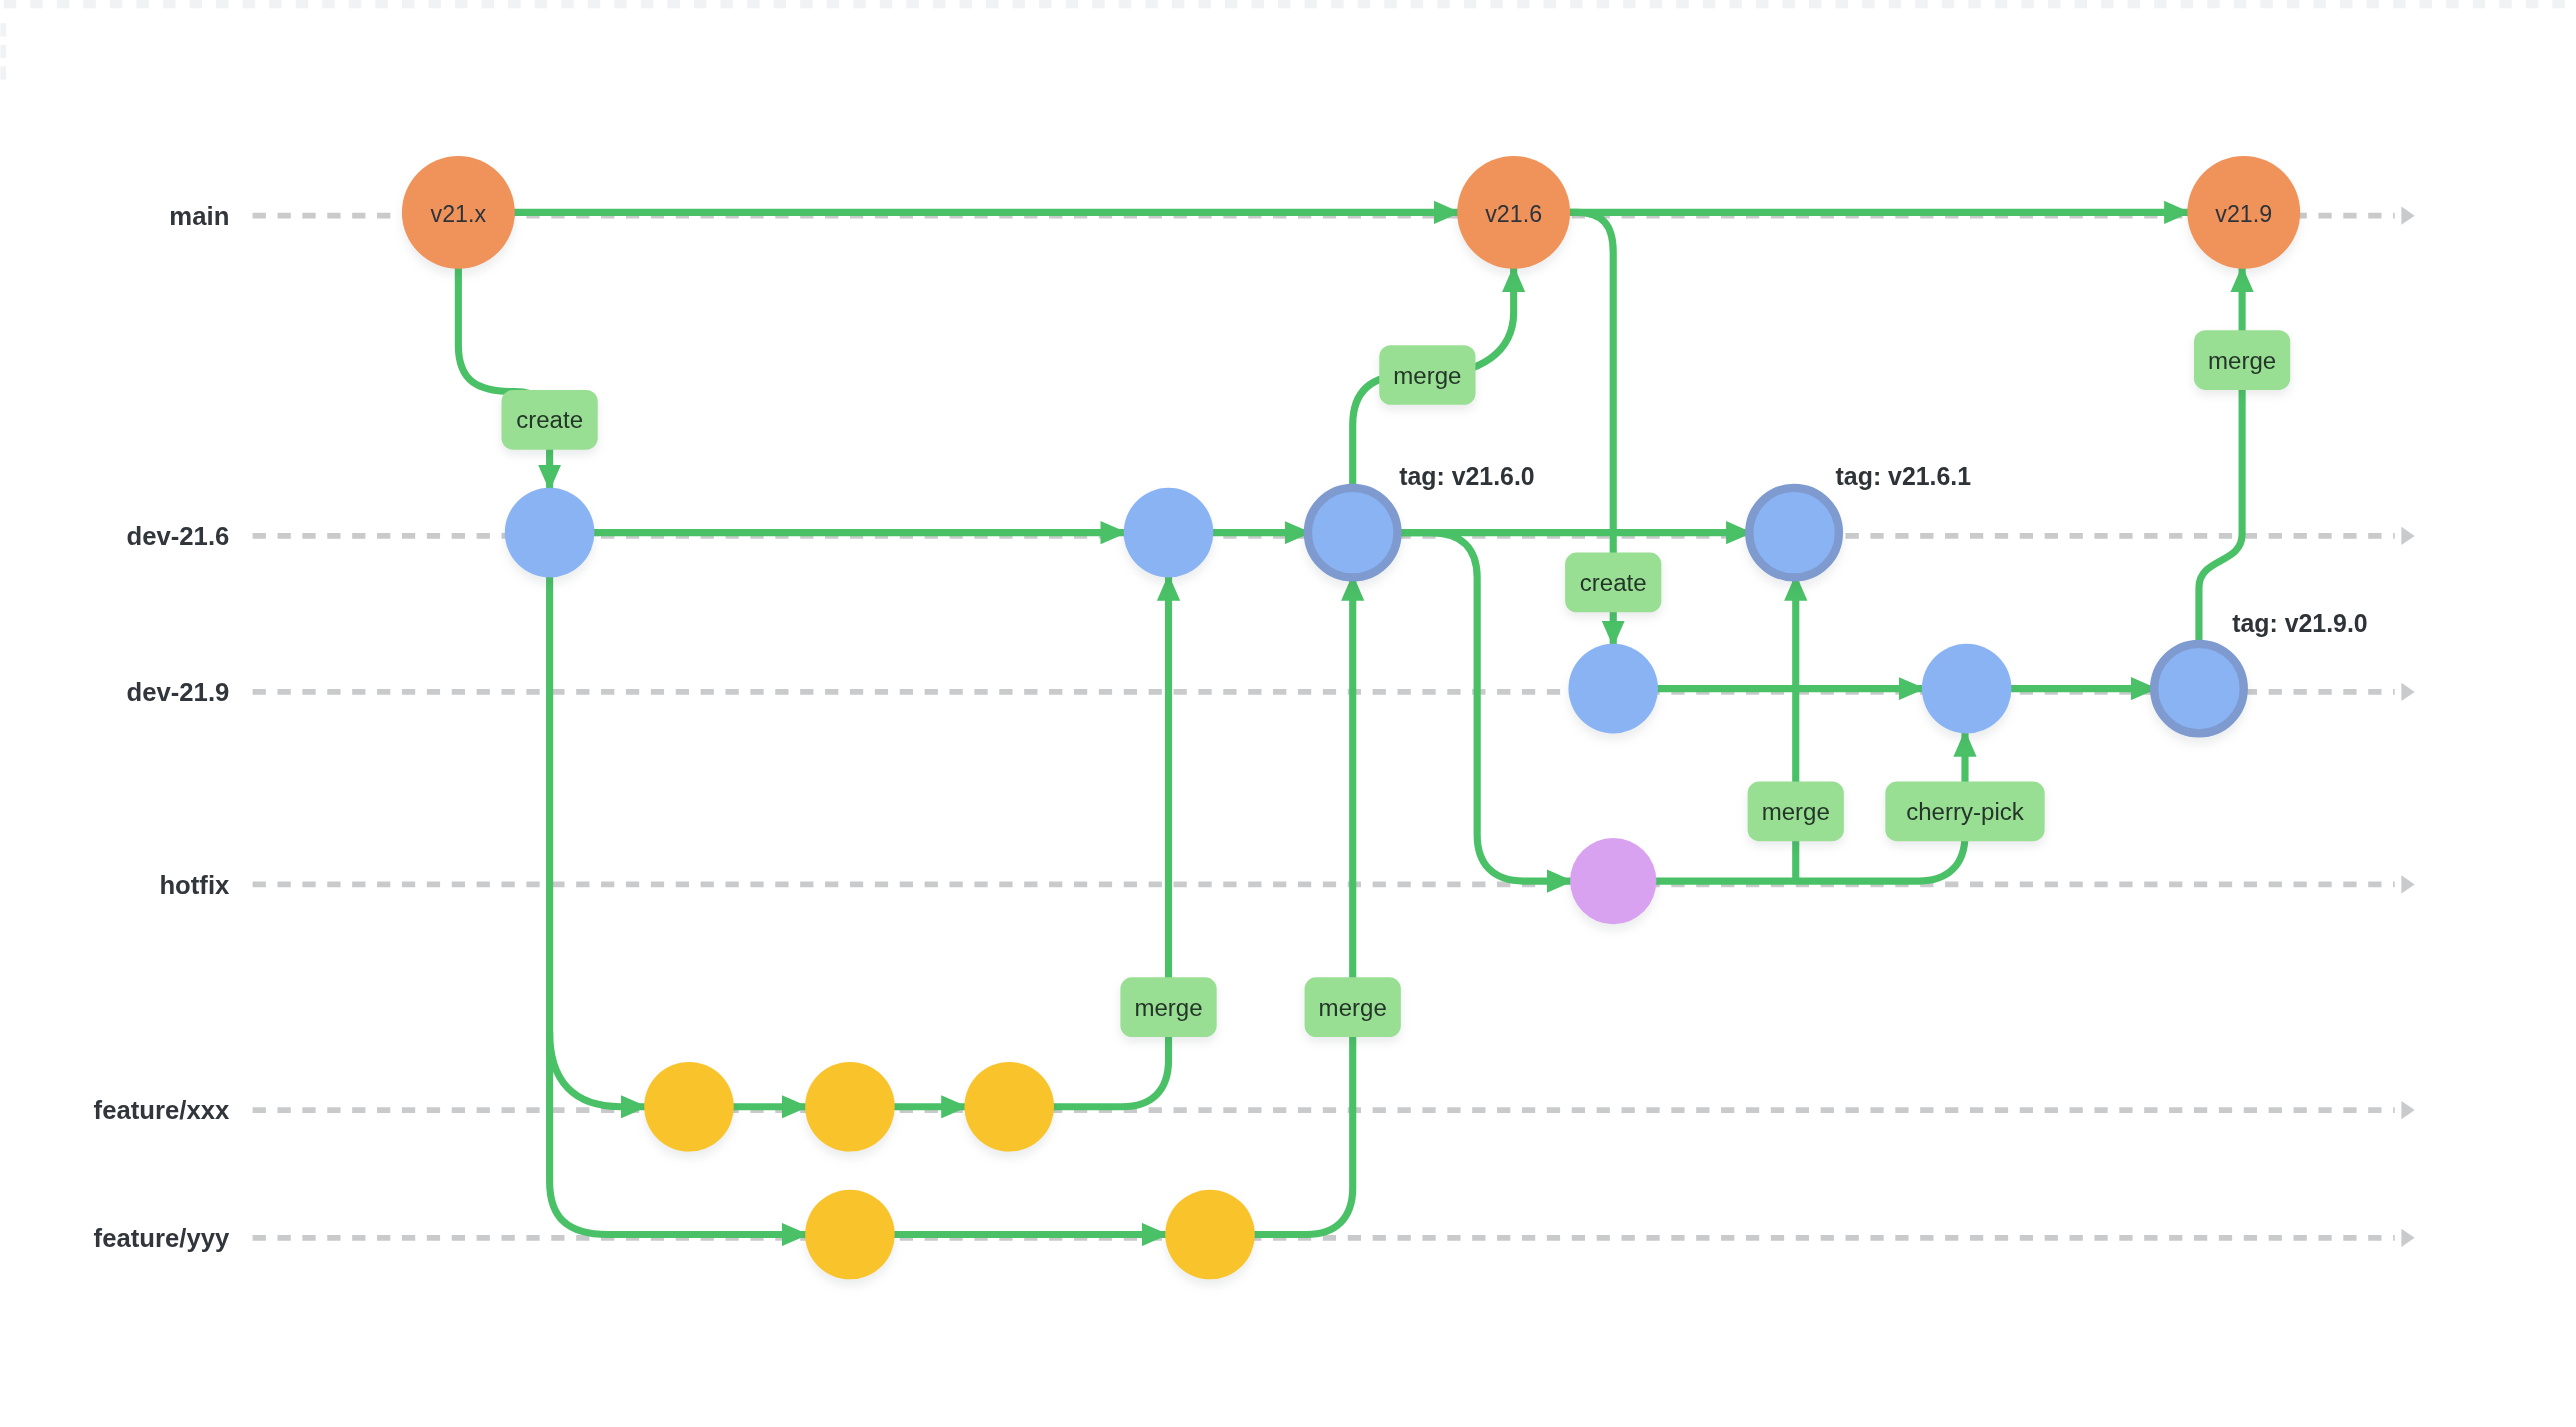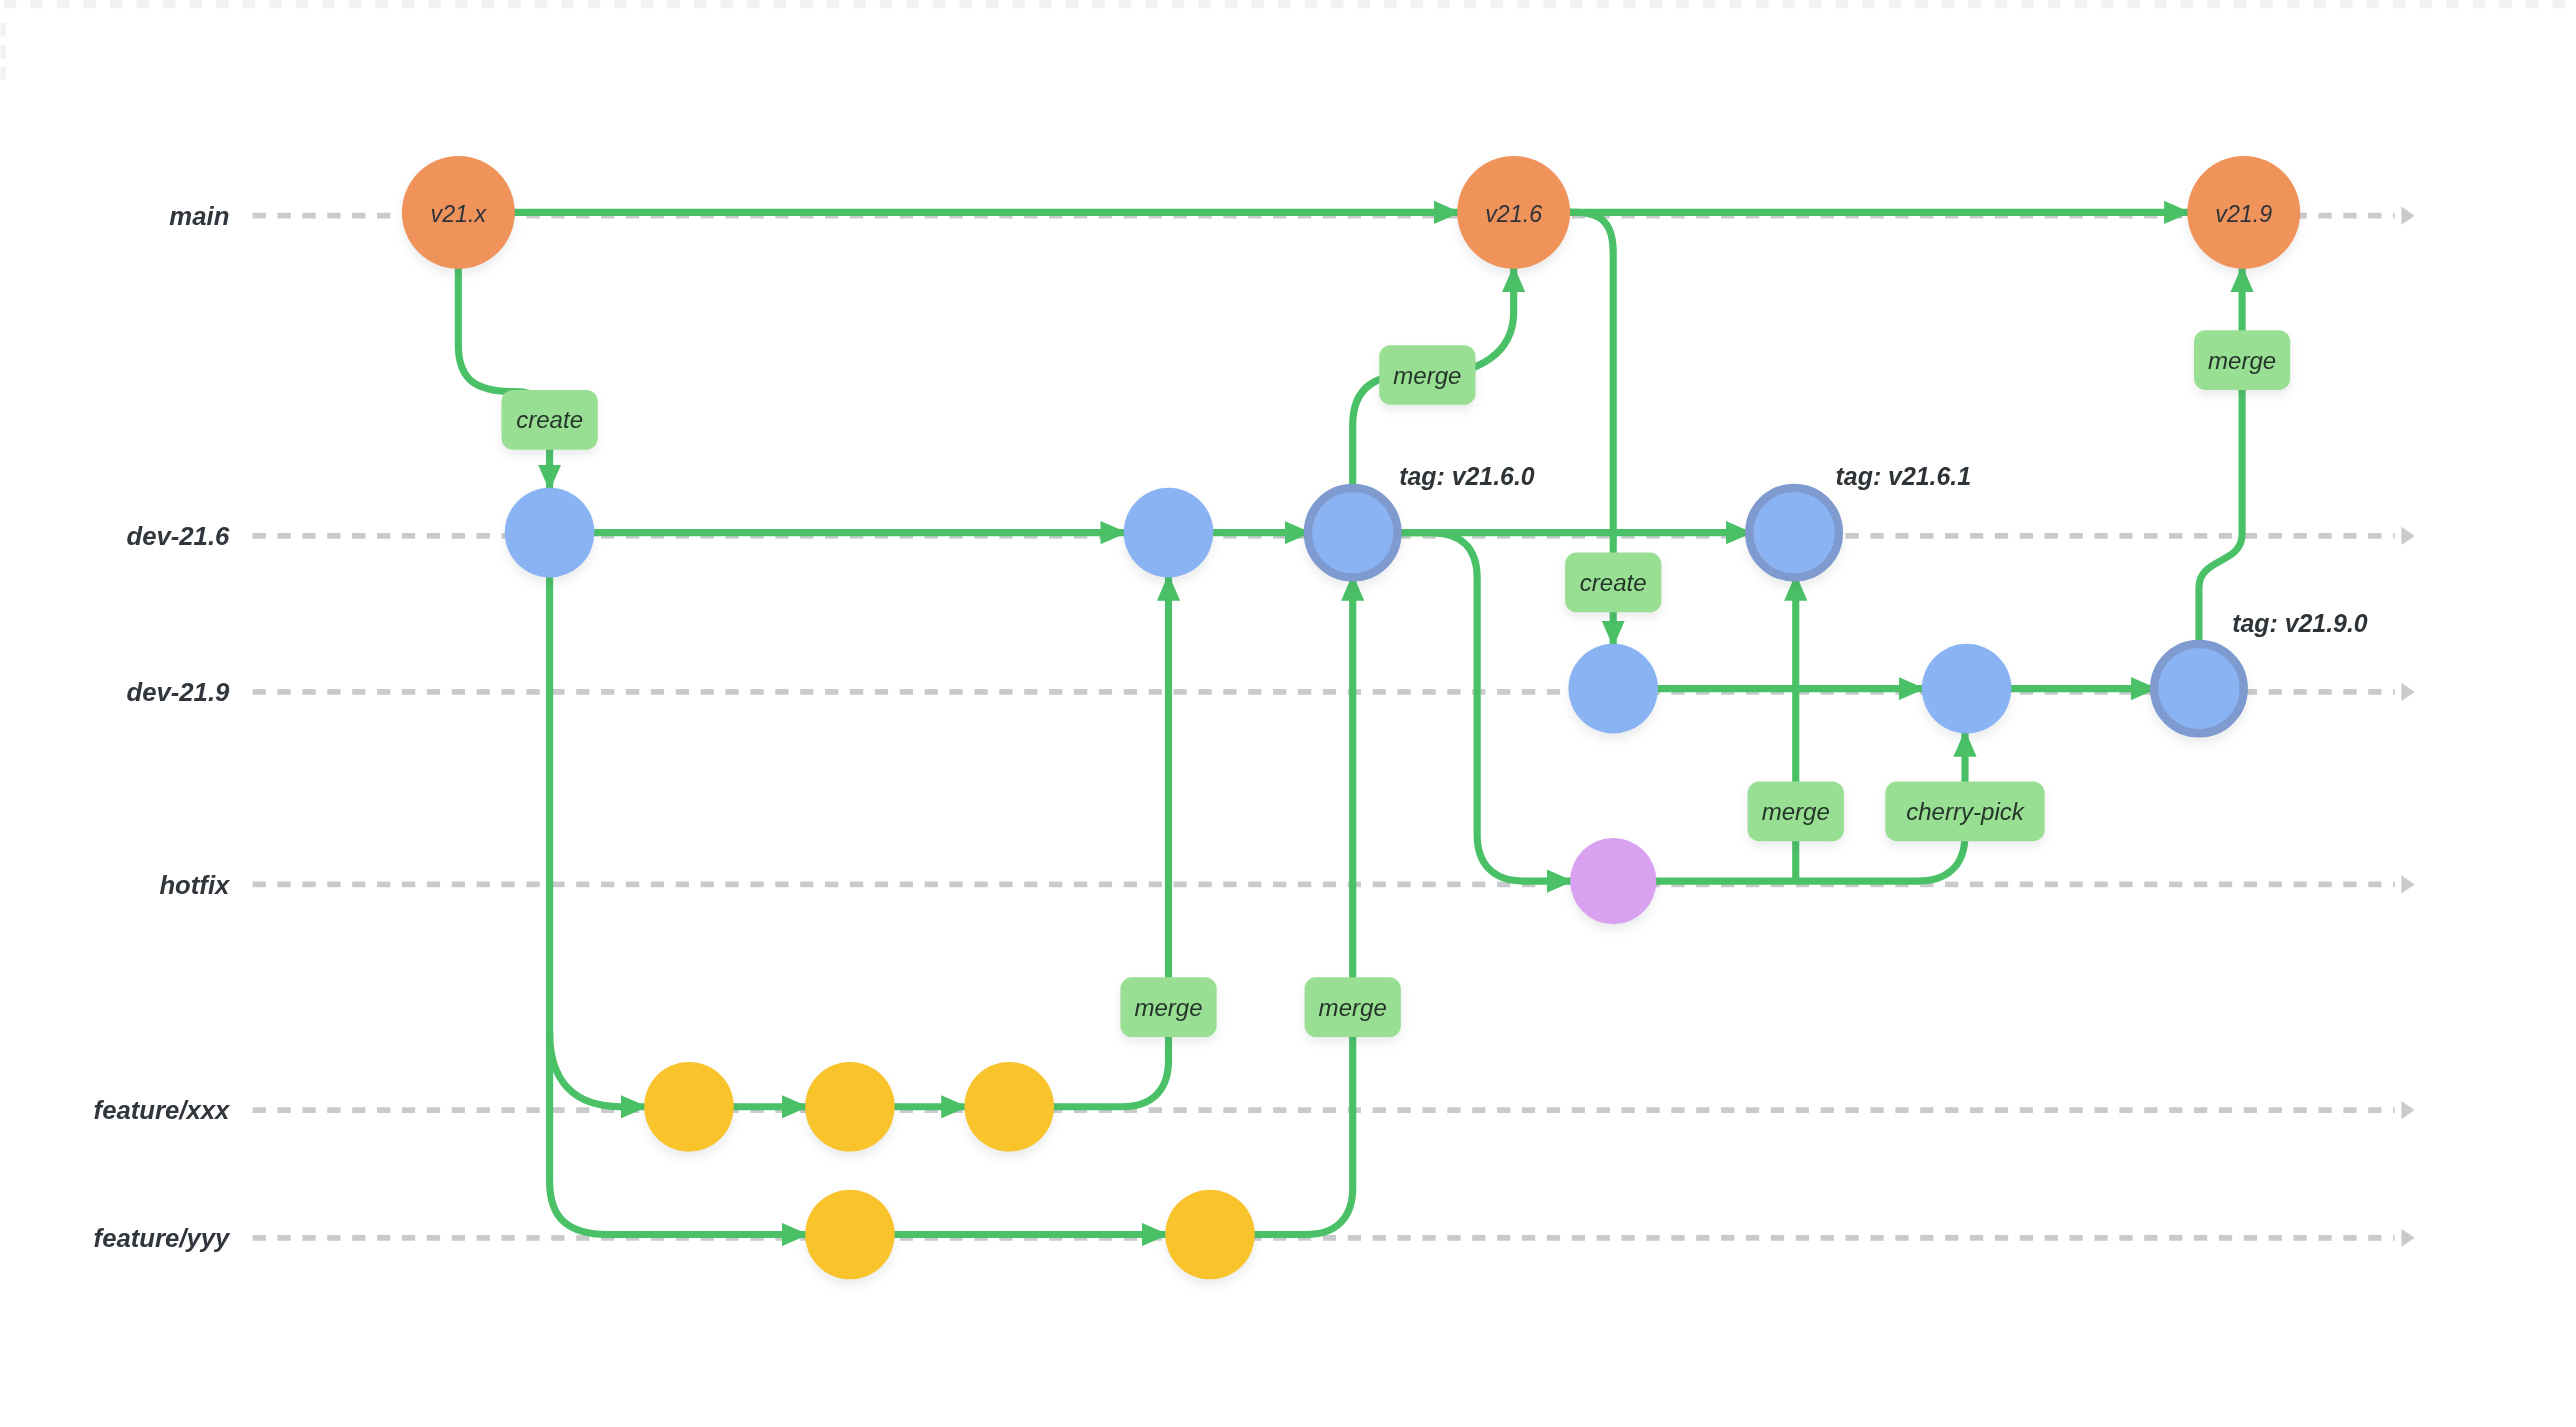--- a/index.html
+++ b/index.html
@@ -8,21 +8,20 @@
     background: #ffffff;
     width: 100%;
     height: 100%;
     overflow: hidden;
     font-family: "Liberation Sans", "DejaVu Sans", sans-serif;
   }
   #stage {
     width: 100vw;
     height: 100vh;
     display: block;
-    font-style: italic;
   }
   svg { display: block; }
   .lane-dash { fill: none; }
   .edge { fill: none; stroke-linecap: round; stroke-linejoin: round; }
   .node { filter: drop-shadow(0 4px 3px rgba(70,80,90,0.10)); }
   .action-box { filter: drop-shadow(0 3px 3px rgba(70,80,90,0.12)); }
   .lane-label { font-weight: bold; font-size: 15.5px; }
   .tag-label { font-weight: bold; font-size: 15px; }
   .node-label { font-size: 14px; font-weight: 500; }
   .box-label { font-size: 14.5px; }

